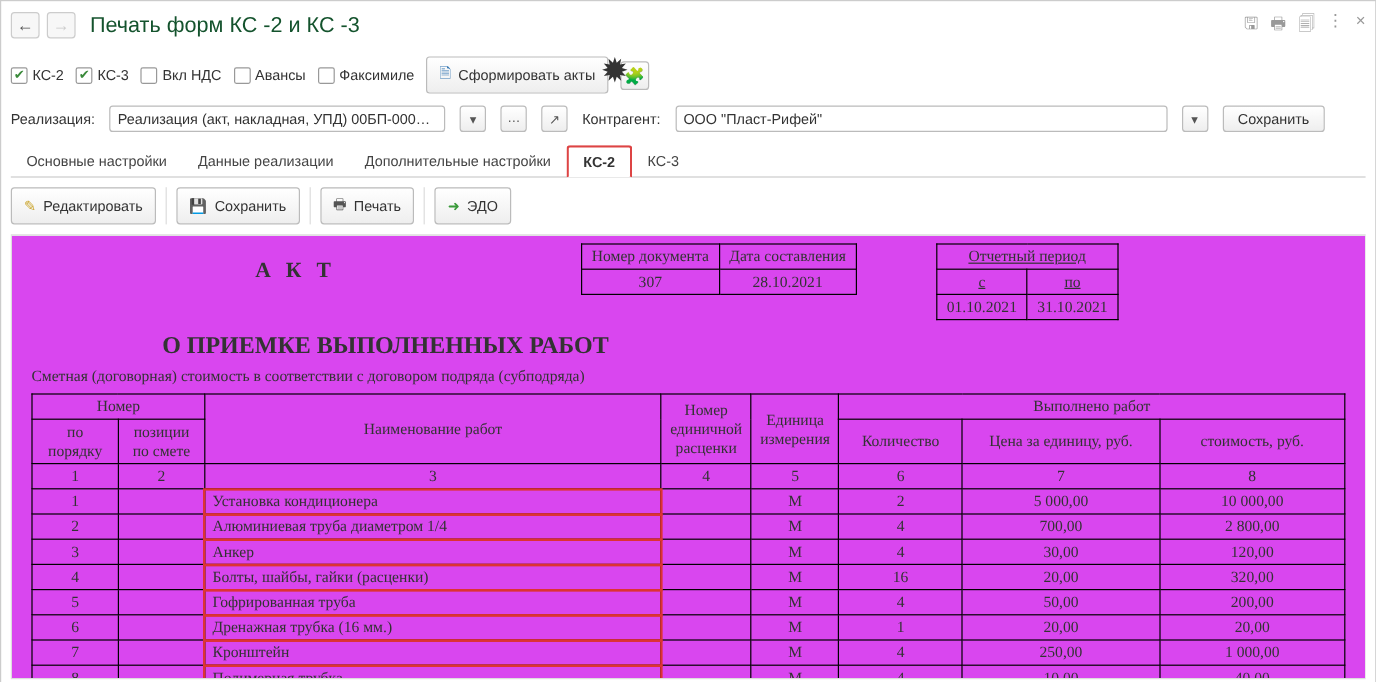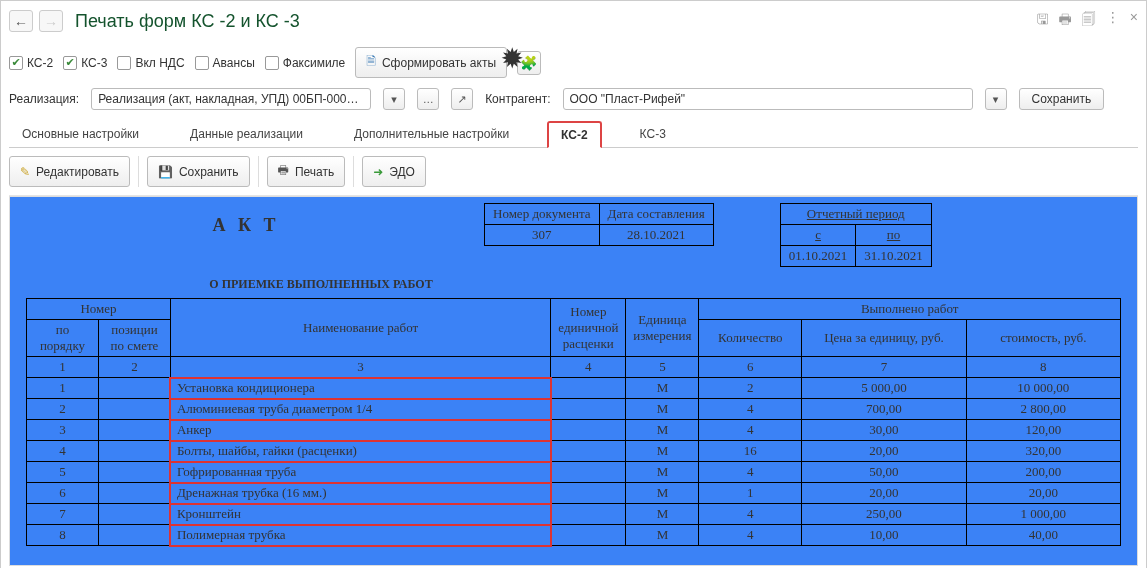--- a/index.html
+++ b/index.html
@@ -57,21 +57,21 @@
     width: 22px; height: 22px; border: 1px solid #bbb; border-radius: 3px;
     background: linear-gradient(#fff,#eee); display: flex; align-items: center;
     justify-content: center; cursor: pointer; font-size: 11px; color: #555;
   }
   .counter { width: 410px; }
   .fill-btn {
     border: 1px solid #bbb; border-radius: 3px; background: linear-gradient(#fff,#eee);
     padding: 3px 12px; cursor: pointer;
   }
 
-  .tabs { display: flex; border-bottom: 1px solid #ccc; gap: 25px; }
+  .tabs { display: flex; border-bottom: 1px solid #ccc; }
   .tab {
     padding: 5px 12px; border: 1px solid transparent; border-bottom: none;
     cursor: pointer; color: #444; position: relative; top: 1px;
   }
   .tab.active {
     border: 1px solid #d44; border-bottom: 1px solid #fff;
     border-radius: 3px 3px 0 0; background: #fff; font-weight: bold; color: #333;
   }
   .tab.active.red { border: 2px solid #d44; border-bottom: 1px solid #fff; }
 
@@ -79,31 +79,31 @@
     display: flex; gap: 6px; padding: 8px 0; border-bottom: 1px solid #e5e5e5;
   }
   .sub-btn {
     border: 1px solid #bbb; border-radius: 3px; background: linear-gradient(#fff,#eee);
     padding: 4px 10px; display: flex; align-items: center; gap: 6px; cursor: pointer;
   }
   .sub-sep { border-left: 1px solid #ddd; margin: 0 2px; }
 
   .doc-scroll {
     height: 370px; overflow-y: scroll; overflow-x: auto;
-    border: 1px solid #ddd; background: #3b82f6; position: relative; padding-left: 10px;
+    border: 1px solid #ddd; background: #d946ef; position: relative; padding-left: 10px;
   }
   .doc-scroll::-webkit-scrollbar { width: 14px; height: 14px; }
   .doc-scroll::-webkit-scrollbar-track { background: #f3f3f3; }
   .doc-scroll::-webkit-scrollbar-thumb { background: #c7c7c7; border-radius: 7px; }
 
   .doc-inner { font-family: "Times New Roman", serif; font-size: 13px; padding: 6px 6px 14px; }
   .head-flex { display: flex; align-items: flex-start; gap: 18px; margin-bottom: 4px; }
   .act-title-block { flex: 0 0 440px; text-align: center; }
   .act-big { font-weight: bold; font-size: 18px; letter-spacing: 4px; margin: 12px 0 4px; }
-  .act-sub { font-weight: bold; font-size: 12px; margin: 10px 0 6px; }
+  .act-sub { font-weight: bold; font-size: 20px; margin: 10px 0 6px; }
 
   table.box { border-collapse: collapse; }
   table.box th, table.box td { border: 1px solid #000; padding: 2px 8px; font-weight: normal; text-align: center; }
 
   .report-period th { font-weight: normal; text-decoration: underline; }
   .estimate-line { margin: 4px 0 6px; }
 
   table.main { width: 1095px; border-collapse: collapse; }
   table.main th, table.main td {
     border: 1px solid #000; padding: 2px 6px; font-weight: normal;
@@ -240,20 +240,21 @@
           </tr>
           <tr>
             <td>01.10.2021</td>
             <td>31.10.2021</td>
           </tr>
         </tbody>
           </table>
       </div>
 
       <div class="act-sub" style="text-align:center;width:590px">О ПРИЕМКЕ ВЫПОЛНЕННЫХ РАБОТ</div>
+      <div class="estimate-line">Сметная (договорная) стоимость в соответствии с договором подряда (субподряда)</div>
 
       <table class="main">
         <thead>
           <tr>
             <th colspan="2">Номер</th>
             <th rowspan="2" class="name-hdr">Наименование работ</th>
             <th rowspan="2" class="num-hdr">Номер единичной расценки</th>
             <th rowspan="2" class="unit-hdr">Единица измерения</th>
             <th colspan="3">Выполнено работ</th>
           </tr>

